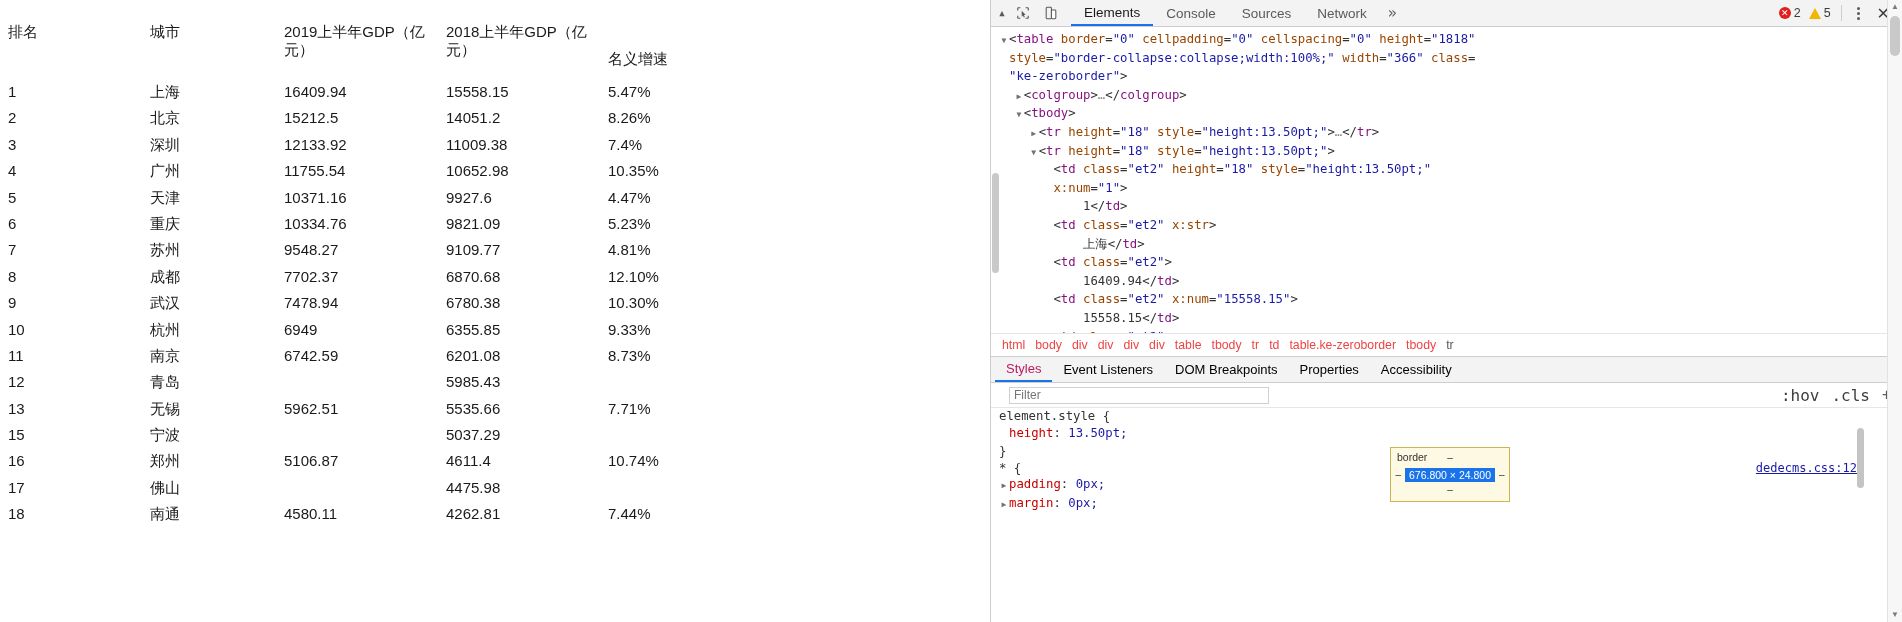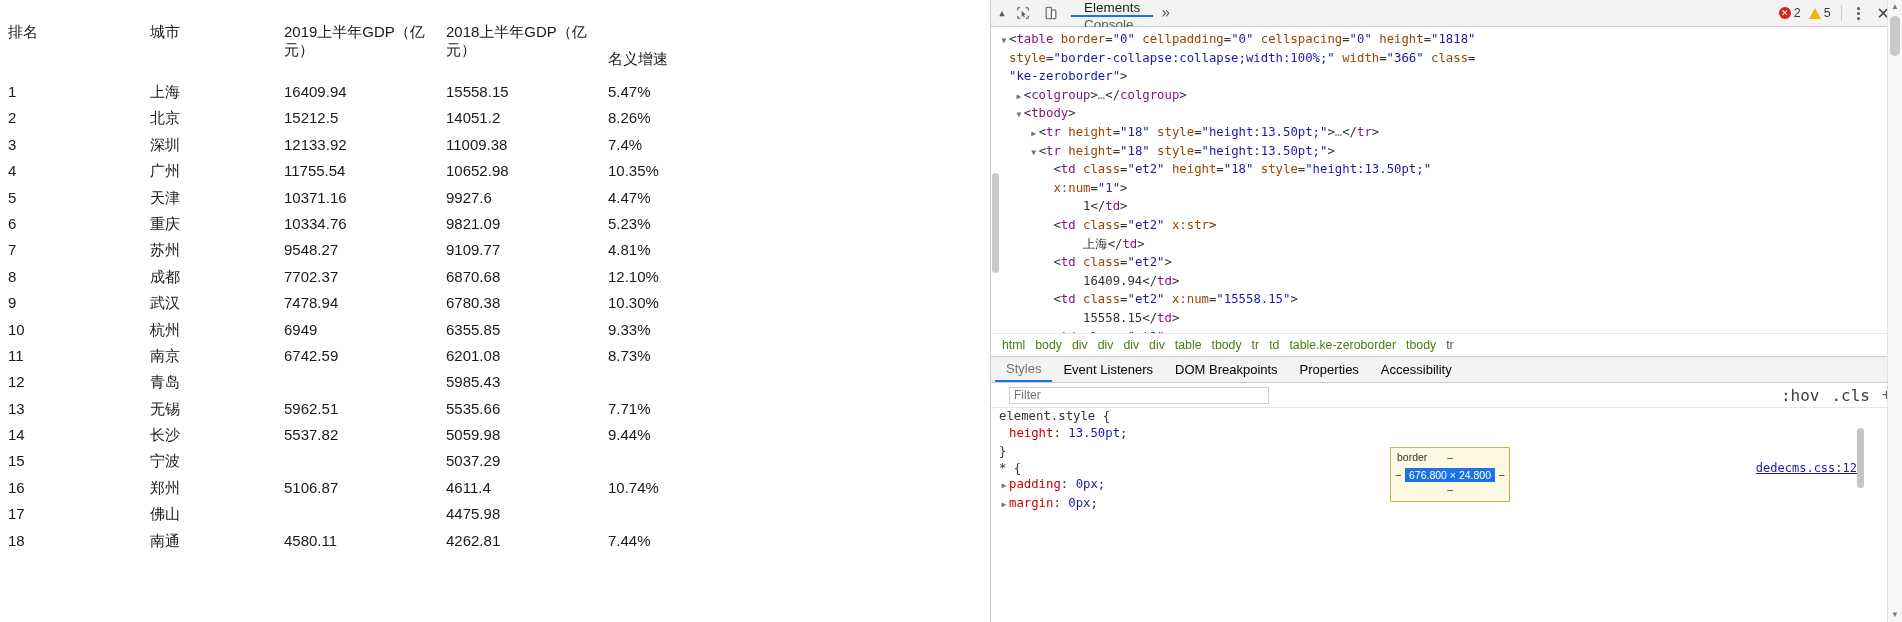--- a/index.html
+++ b/index.html
@@ -86,21 +86,21 @@
   .dt-scroll-up {
     width: 14px; height: 26px;
     display: flex; align-items: center; justify-content: center;
     color: #5a5a5a; font-size: 9px;
   }
   .dt-icon-btn {
     width: 28px; height: 24px;
     display: flex; align-items: center; justify-content: center;
     color: #5a5a5a;
   }
-  .dt-tabs { display: flex; align-items: stretch; height: 26px; margin-left: 6px; flex-direction: column; }
+  .dt-tabs { display: flex; align-items: stretch; height: 26px; margin-left: 6px; }
   .dt-tab {
     padding: 0 13px;
     display: flex; align-items: center;
     font-family: "Liberation Sans", "DejaVu Sans", sans-serif;
     font-size: 13.5px;
     color: #5a5a5a;
     white-space: nowrap;
     height: 26px;
     box-sizing: border-box;
   }
@@ -210,21 +210,21 @@
     display: flex; align-items: center;
     background: #ffffff;
     border-top: 1px solid #e6e6e6;
     padding-left: 6px;
     gap: 0px;
     overflow: hidden;
   }
   .crumb {
     font-family: "Liberation Sans", "DejaVu Sans", sans-serif;
     font-size: 12.3px;
-    color: #4d7c0f;
+    color: #ef4444;
     padding: 0 5px;
     white-space: nowrap;
   }
   .crumb.sel { color: #5a5a5a; }
 
   
   .dt-subtabs {
     height: 25px;
     display: flex; align-items: stretch;
     background: #f3f3f3;
@@ -233,21 +233,21 @@
     padding-left: 4px;
   }
   .subtab {
     padding: 0 11px;
     display: flex; align-items: center;
     font-family: "Liberation Sans", "DejaVu Sans", sans-serif;
     font-size: 13px; color: #000000;
     box-sizing: border-box;
     white-space: nowrap;
   }
-  .subtab.active { color: #737373; border-bottom: 2px solid #1a73e8; }
+  .subtab.active { color: #be185d; border-bottom: 2px solid #1a73e8; }
 
   
   .dt-filterrow {
     height: 24px;
     display: flex; align-items: center;
     background: #ffffff;
     border-bottom: 1px solid #e6e6e6;
     padding: 0 6px;
   }
   .filter-input {
@@ -459,27 +459,20 @@
             <td></td>
             <td>5985.43</td>
             <td></td>
           </tr>
           <tr>
             <td>13</td>
             <td>无锡</td>
             <td>5962.51</td>
             <td>5535.66</td>
             <td>7.71%</td>
-          </tr>
-          <tr>
-            <td>14</td>
-            <td>长沙</td>
-            <td>5537.82</td>
-            <td>5059.98</td>
-            <td>9.44%</td>
           </tr>
           <tr>
             <td>15</td>
             <td>宁波</td>
             <td></td>
             <td>5037.29</td>
             <td></td>
           </tr>
           <tr>
             <td>16</td>

